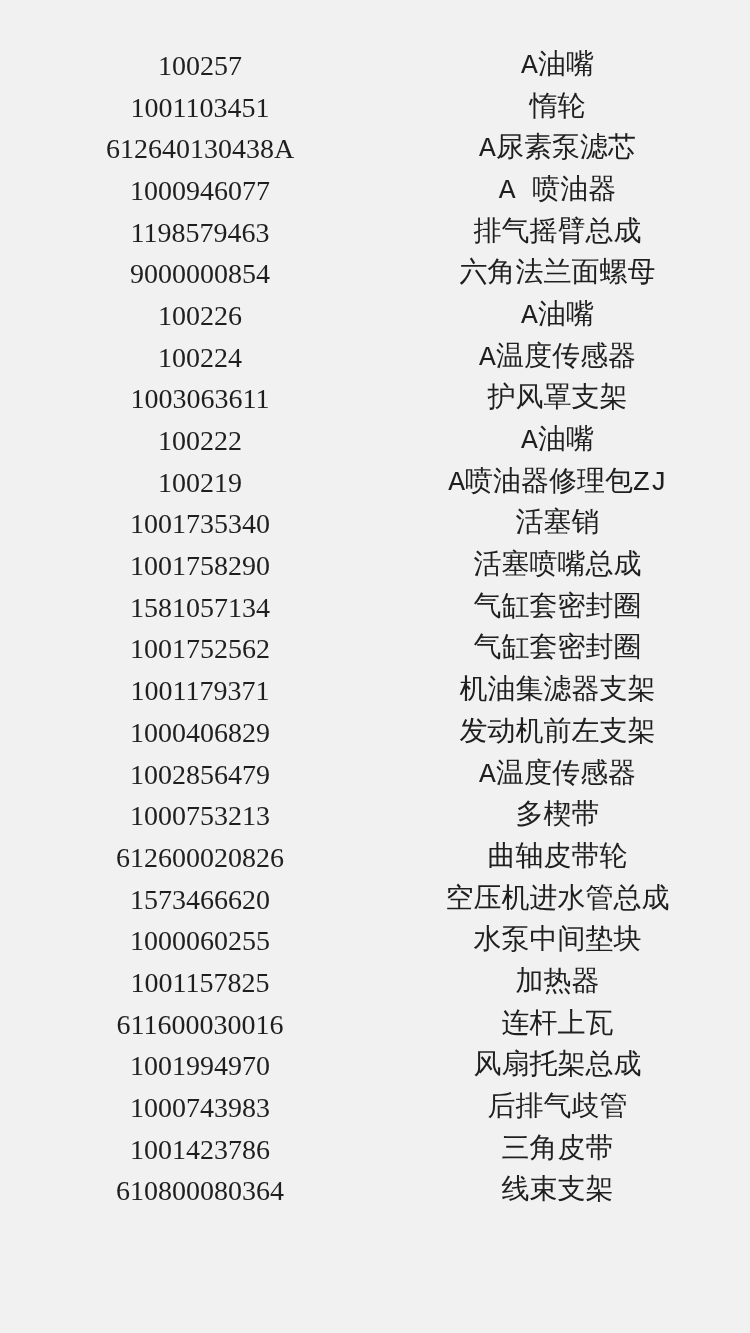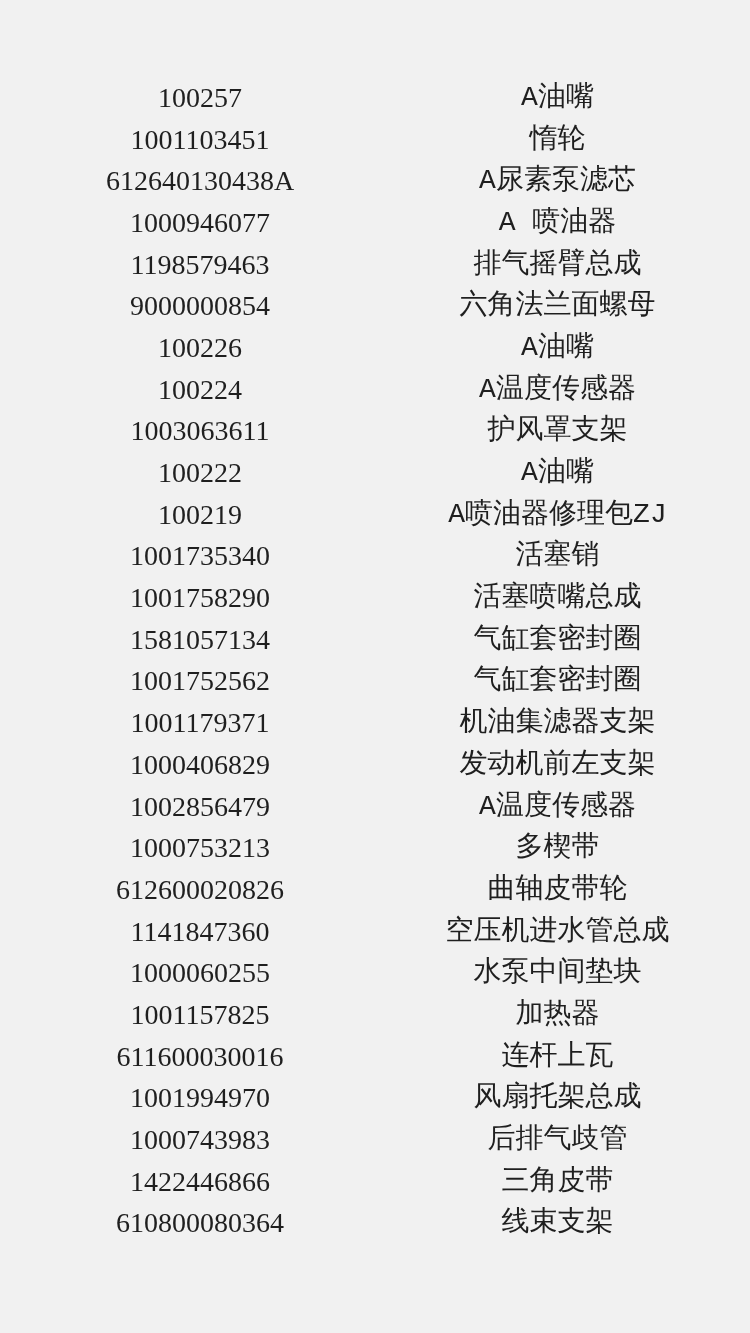--- a/index.html
+++ b/index.html
@@ -7,21 +7,21 @@
     padding: 0;
   }
   body {
     width: 750px;
     height: 1333px;
     overflow: hidden;
     font-family: "Liberation Serif", "DejaVu Serif", serif;
   }
   .parts-table {
     position: absolute;
-    top: 77px;
+    top: 45px;
     left: 0;
     width: 715px;
     border-collapse: collapse;
     table-layout: fixed;
   }
   .parts-table td {
     padding: 0;
     height: 41.7px;
     text-align: center;
     vertical-align: middle;
@@ -122,21 +122,21 @@
       </tr>
       <tr>
         <td class="part-number-cell">1000753213</td>
         <td class="part-name-cell">多楔带</td>
       </tr>
       <tr>
         <td class="part-number-cell">612600020826</td>
         <td class="part-name-cell">曲轴皮带轮</td>
       </tr>
       <tr>
-        <td class="part-number-cell">1141847360</td>
+        <td class="part-number-cell">1573466620</td>
         <td class="part-name-cell">空压机进水管总成</td>
       </tr>
       <tr>
         <td class="part-number-cell">1000060255</td>
         <td class="part-name-cell">水泵中间垫块</td>
       </tr>
       <tr>
         <td class="part-number-cell">1001157825</td>
         <td class="part-name-cell">加热器</td>
       </tr>
@@ -146,21 +146,21 @@
       </tr>
       <tr>
         <td class="part-number-cell">1001994970</td>
         <td class="part-name-cell">风扇托架总成</td>
       </tr>
       <tr>
         <td class="part-number-cell">1000743983</td>
         <td class="part-name-cell">后排气歧管</td>
       </tr>
       <tr>
-        <td class="part-number-cell">1422446866</td>
+        <td class="part-number-cell">1001423786</td>
         <td class="part-name-cell">三角皮带</td>
       </tr>
       <tr>
         <td class="part-number-cell">610800080364</td>
         <td class="part-name-cell">线束支架</td>
       </tr>
     </tbody>
 </table>
 
 </body></html>

